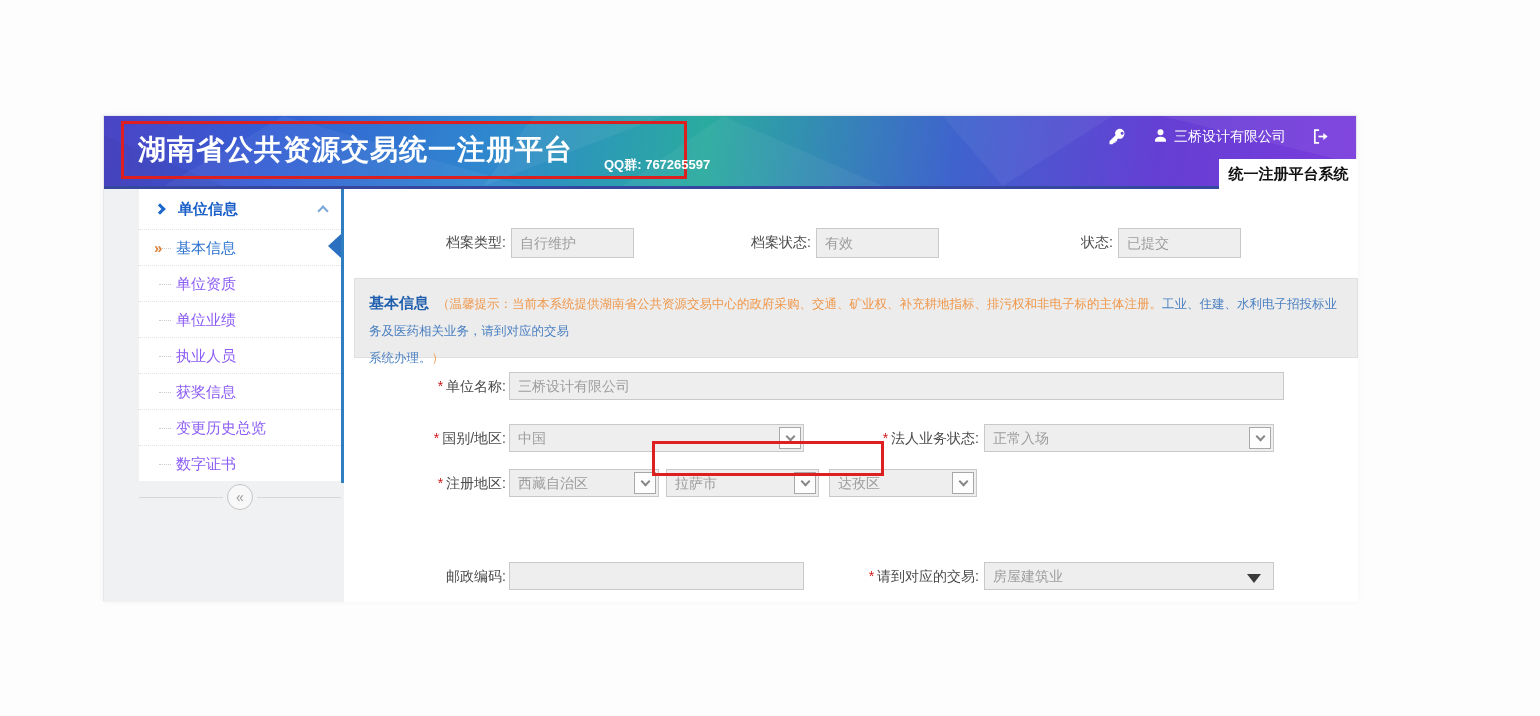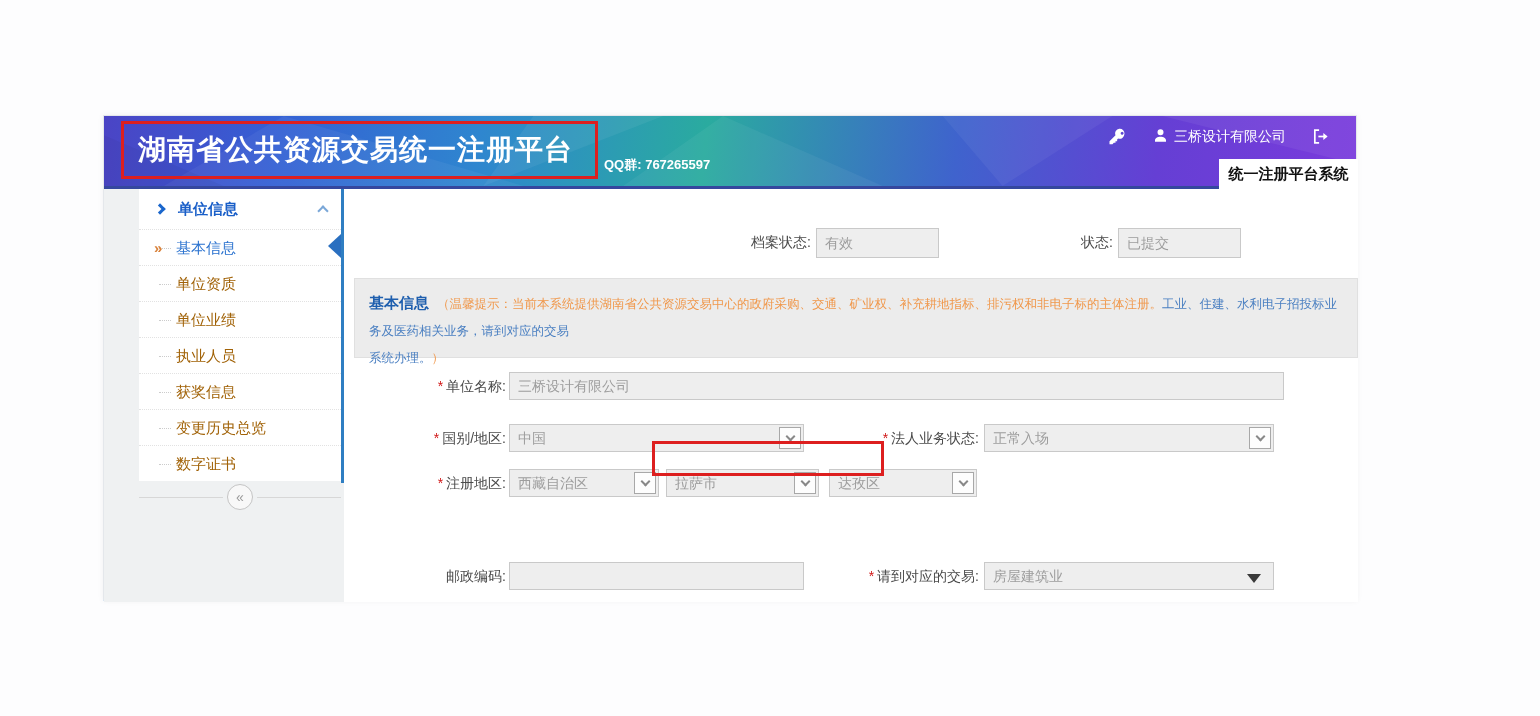--- a/index.html
+++ b/index.html
@@ -7,38 +7,38 @@
 
   .page { position:absolute; left:103px; top:115px; width:1254px; height:486px;
           background:#fff; border:1px solid #e4e7eb; border-bottom:2px solid #d9e6f4;
           box-shadow:0 0 6px rgba(0,0,0,.06); }
 
   
   .header { position:absolute; left:0; top:0; width:100%; height:73px;
             background:linear-gradient(97deg,#4b44c5 0%,#3460d4 14%,#2f86cf 30%,#2aab9f 48%,#3f63cd 68%,#653fd4 84%,#7a3bdc 100%);
             border-bottom:3px solid #35479e; overflow:visible; }
   .facets { position:absolute; inset:0; width:100%; height:100%; }
-  .title-box { position:absolute; left:17px; top:5px; width:477px; height:58px;
+  .title-box { position:absolute; left:17px; top:5px; width:566px; height:58px;
                border:3px solid #dd1f1f; display:flex; align-items:center; }
   .title { color:#fff; font-size:28px; font-weight:bold; letter-spacing:1px; padding-left:14px; white-space:nowrap; }
   .qq { position:absolute; left:500px; top:40px; color:#fff; font-size:13px; font-weight:bold; }
   .key-ic { position:absolute; left:1004px; top:12px; }
   .usergrp { position:absolute; left:1049px; top:12px; display:flex; align-items:center; gap:6px; color:#fff; font-size:14px; }
   .logout-ic { position:absolute; left:1208px; top:12px; }
   .tab { position:absolute; left:1115px; top:43px; width:139px; height:31px; background:#fff; z-index:6;
          display:flex; align-items:center; justify-content:center; font-size:15px; font-weight:bold; color:#111; }
 
   
   .sidebar { position:absolute; left:0; top:73px; width:240px; height:413px; background:#eff1f2; }
   .menu { position:absolute; left:35px; top:0; width:202px; background:#fff; }
   .grp { height:40px; display:flex; align-items:center; padding:0 14px 0 17px;justify-content:space-between; }
   .grp-label { color:#1a5fc8; font-size:15px; font-weight:bold; margin-left:14px; flex:1; }
   .cright { width:8px; height:8px; border-top:3px solid #1a66cc; border-right:3px solid #1a66cc; transform:rotate(45deg); }
   .cup { width:8px; height:8px; border-top:2px solid #7aa7d8; border-right:2px solid #7aa7d8; transform:rotate(-45deg); margin-top:4px; }
-  .mi { height:36px; line-height:36px; padding-left:37px; font-size:15px; color:#a16207;
+  .mi { height:36px; line-height:36px; padding-left:37px; font-size:15px; color:#8b5cf6;
         border-top:1px dotted #e2e2e2; position:relative; cursor:pointer; }
   .mi::before { content:""; position:absolute; left:20px; top:18px; width:12px; border-top:1px dotted #ccc; }
   .mi.active { color:#2a72cf; }
   .mi.active .mark { position:absolute; left:15px; top:0; color:#d9823b; font-size:15px; font-weight:bold; }
   .side-divider { position:absolute; left:237px; top:0; width:3px; height:294px; background:#2f7ec2; }
   .active-tri { position:absolute; left:224px; top:45px; width:0; height:0;
                 border-top:12px solid transparent; border-bottom:12px solid transparent; border-right:13px solid #2a6fc0; }
   .collapse-bar { position:absolute; left:35px; top:294px; width:202px; height:28px; background:#eff1f2;
                   display:flex; align-items:center; justify-content:center; }
   .collapse-bar::before, .collapse-bar::after { content:""; flex:1; border-top:1px solid #d7d7d7; }
@@ -132,20 +132,24 @@
     </div>
     <div class="side-divider"></div>
     <div class="active-tri"></div>
     <div class="collapse-bar">
       <div class="cbtn">«</div>
     </div>
   </div>
 
   <div class="main">
 
+    <div class="sg" style="left:42px">
+      <span class="slbl" style="width:120px">档案类型:</span>
+      <span class="sval">自行维护</span>
+    </div>
     <div class="sg" style="left:345px">
       <span class="slbl" style="width:122px">档案状态:</span>
       <span class="sval">有效</span>
     </div>
     <div class="sg" style="left:680px">
       <span class="slbl" style="width:89px">状态:</span>
       <span class="sval">已提交</span>
     </div>
 
     <div class="section">

